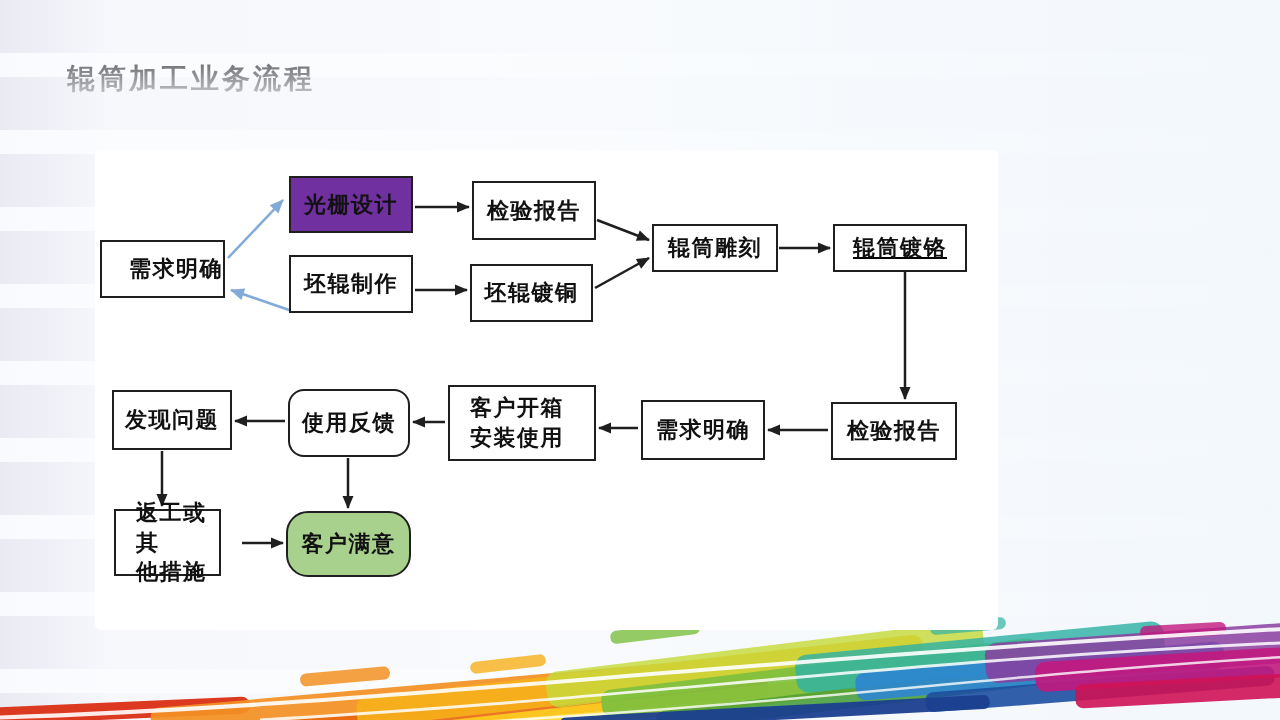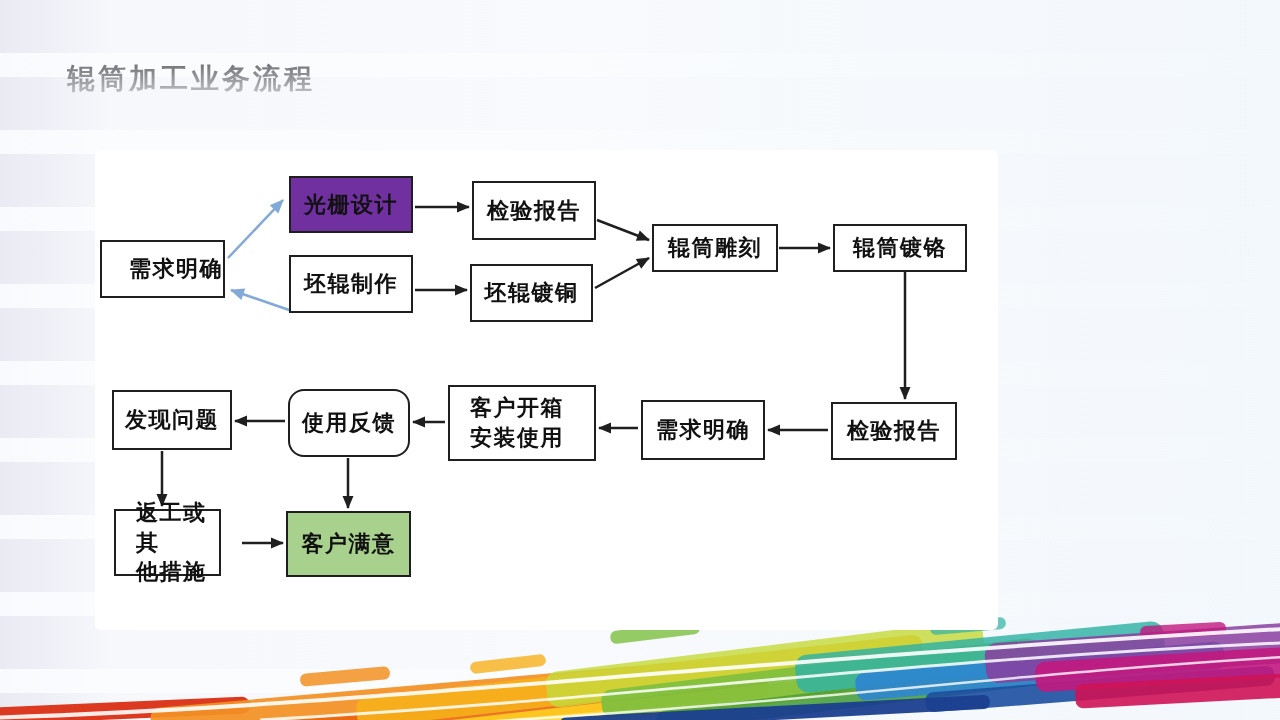--- a/index.html
+++ b/index.html
@@ -84,21 +84,21 @@
         </div>
         <div class="flow-node" style="left: 377px; top: 31px; width: 124px; height: 59px; background: rgb(255, 255, 255); border-color: rgb(31, 31, 31);">
           <span>检验报告</span>
         </div>
         <div class="flow-node" style="left: 375px; top: 114px; width: 123px; height: 58px; background: rgb(255, 255, 255); border-color: rgb(31, 31, 31);">
           <span>坯辊镀铜</span>
         </div>
         <div class="flow-node" style="left: 557px; top: 74px; width: 126px; height: 48px; background: rgb(255, 255, 255); border-color: rgb(31, 31, 31);">
           <span>辊筒雕刻</span>
         </div>
-        <div class="flow-node" style="left: 738px; top: 74px; width: 134px; height: 48px; background: rgb(255, 255, 255); border-color: rgb(31, 31, 31);">
+        <div class="flow-node" style="left: 738px; top: 74px; width: 134px; height: 48px; background: rgb(255, 255, 255); border-color: rgb(31, 31, 31); text-decoration: underline;">
           <span>辊筒镀铬</span>
         </div>
         <div class="flow-node" style="left: 736px; top: 252px; width: 126px; height: 58px; background: rgb(255, 255, 255); border-color: rgb(31, 31, 31);">
           <span>检验报告</span>
         </div>
         <div class="flow-node" style="left: 546px; top: 250px; width: 124px; height: 60px; background: rgb(255, 255, 255); border-color: rgb(31, 31, 31);">
           <span>需求明确</span>
         </div>
         <div class="flow-node align-left" style="left: 353px; top: 235px; width: 148px; height: 76px; background: rgb(255, 255, 255); border-color: rgb(31, 31, 31);">
           <span>客户开箱
@@ -107,21 +107,21 @@
         <div class="flow-node" style="left: 193px; top: 239px; width: 122px; height: 68px; background: rgb(255, 255, 255); border-color: rgb(31, 31, 31); border-radius: 16px;">
           <span>使用反馈</span>
         </div>
         <div class="flow-node" style="left: 17px; top: 240px; width: 120px; height: 60px; background: rgb(255, 255, 255); border-color: rgb(31, 31, 31);">
           <span>发现问题</span>
         </div>
         <div class="flow-node align-left" style="left: 19px; top: 359px; width: 107px; height: 67px; background: rgb(255, 255, 255); border-color: rgb(31, 31, 31);">
           <span>返工或其
 他措施</span>
         </div>
-        <div class="flow-node" style="left: 191px; top: 361px; width: 125px; height: 66px; background: rgb(169, 209, 142); border-color: rgb(31, 31, 31);">
+        <div class="flow-node" style="left: 191px; top: 361px; width: 125px; height: 66px; background: rgb(169, 209, 142); border-color: rgb(31, 31, 31); border-radius: 22px;">
           <span>客户满意</span>
         </div>
       </div>
   </div>
 
   <svg class="wave" width="1280" height="120" viewBox="0 0 1280 120">
     <g>
       <rect x="-50" y="103" width="300" height="17" rx="8" transform="rotate(-2.5 100 111)" fill="#dc3a20"></rect>
       <rect x="150" y="84" width="560" height="30" rx="10" opacity="0.93" transform="rotate(-5 430 99)" fill="#f29022"></rect>
       <rect x="230" y="102" width="540" height="18" rx="8" opacity="0.9" transform="rotate(-5 500 111)" fill="#e9650e"></rect>

